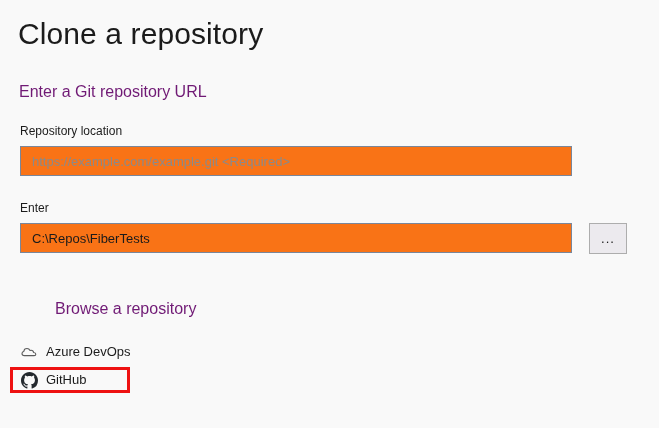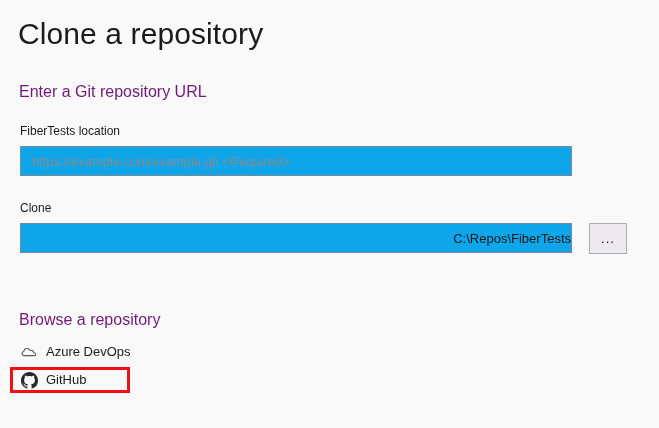--- a/index.html
+++ b/index.html
@@ -40,21 +40,21 @@
   .section-heading {
     position: absolute;
     left: 19px;
     font-size: 16px;
     font-weight: 400;
     color: #701a75;
     line-height: 22px;
     white-space: nowrap;
   }
   .section-heading.url-heading { top: 81px; }
-  .section-heading.browse-heading { top: 309px; }
+  .section-heading.browse-heading { top: 298px; margin-left: 36px; }
 
   
   .field-label {
     position: absolute;
     left: 20px;
     font-size: 12px;
     font-weight: 400;
     color: #1b1b1b;
     line-height: 16px;
     white-space: nowrap;
@@ -62,36 +62,36 @@
   .field-label.repo-label { top: 123px; }
   .field-label.path-label { top: 200px; }
 
   
   .text-input {
     position: absolute;
     left: 20px;
     width: 552px;
     height: 30px;
     box-sizing: border-box;
-    background: #0ea5e9;
+    background: #f97316;
     border: 1px solid #7a869a;
     font-family: "Liberation Sans", sans-serif;
     font-size: 13px;
     color: #1b1b1b;
     padding: 0 0 0 11px;
     line-height: 28px;
     outline: none;
     border-radius: 0;
   }
   .text-input::placeholder {
     color: #8a8a8a;
     opacity: 1;
   }
   .text-input.repo-input { top: 146px; }
-  .text-input.path-input { top: 223px; text-align: right; }
+  .text-input.path-input { top: 223px; }
 
   
   .browse-button {
     position: absolute;
     left: 589px;
     top: 223px;
     width: 38px;
     height: 31px;
     box-sizing: border-box;
     background: #eceaee;
@@ -151,25 +151,25 @@
 </style>
 </head>
 <body>
 
 <div class="page">
 
   <div class="page-title">Clone a repository</div>
 
   <div class="section-heading url-heading">Enter a Git repository URL</div>
 
-  <div class="field-label repo-label">FiberTests location</div>
+  <div class="field-label repo-label">Repository location</div>
 
   <input class="text-input repo-input" type="text" placeholder="https://example.com/example.git &lt;Required&gt;" style="">
 
-  <div class="field-label path-label">Clone</div>
+  <div class="field-label path-label">Enter</div>
 
   <input class="text-input path-input" type="text" placeholder="" value="C:\Repos\FiberTests" style="">
 
   <button class="browse-button">...</button>
 
   <div class="section-heading browse-heading">Browse a repository</div>
 
   <div class="provider-row github-row">
     <span class="provider-icon">
       <svg width="17" height="17" viewBox="0 0 16 16" aria-hidden="true">

